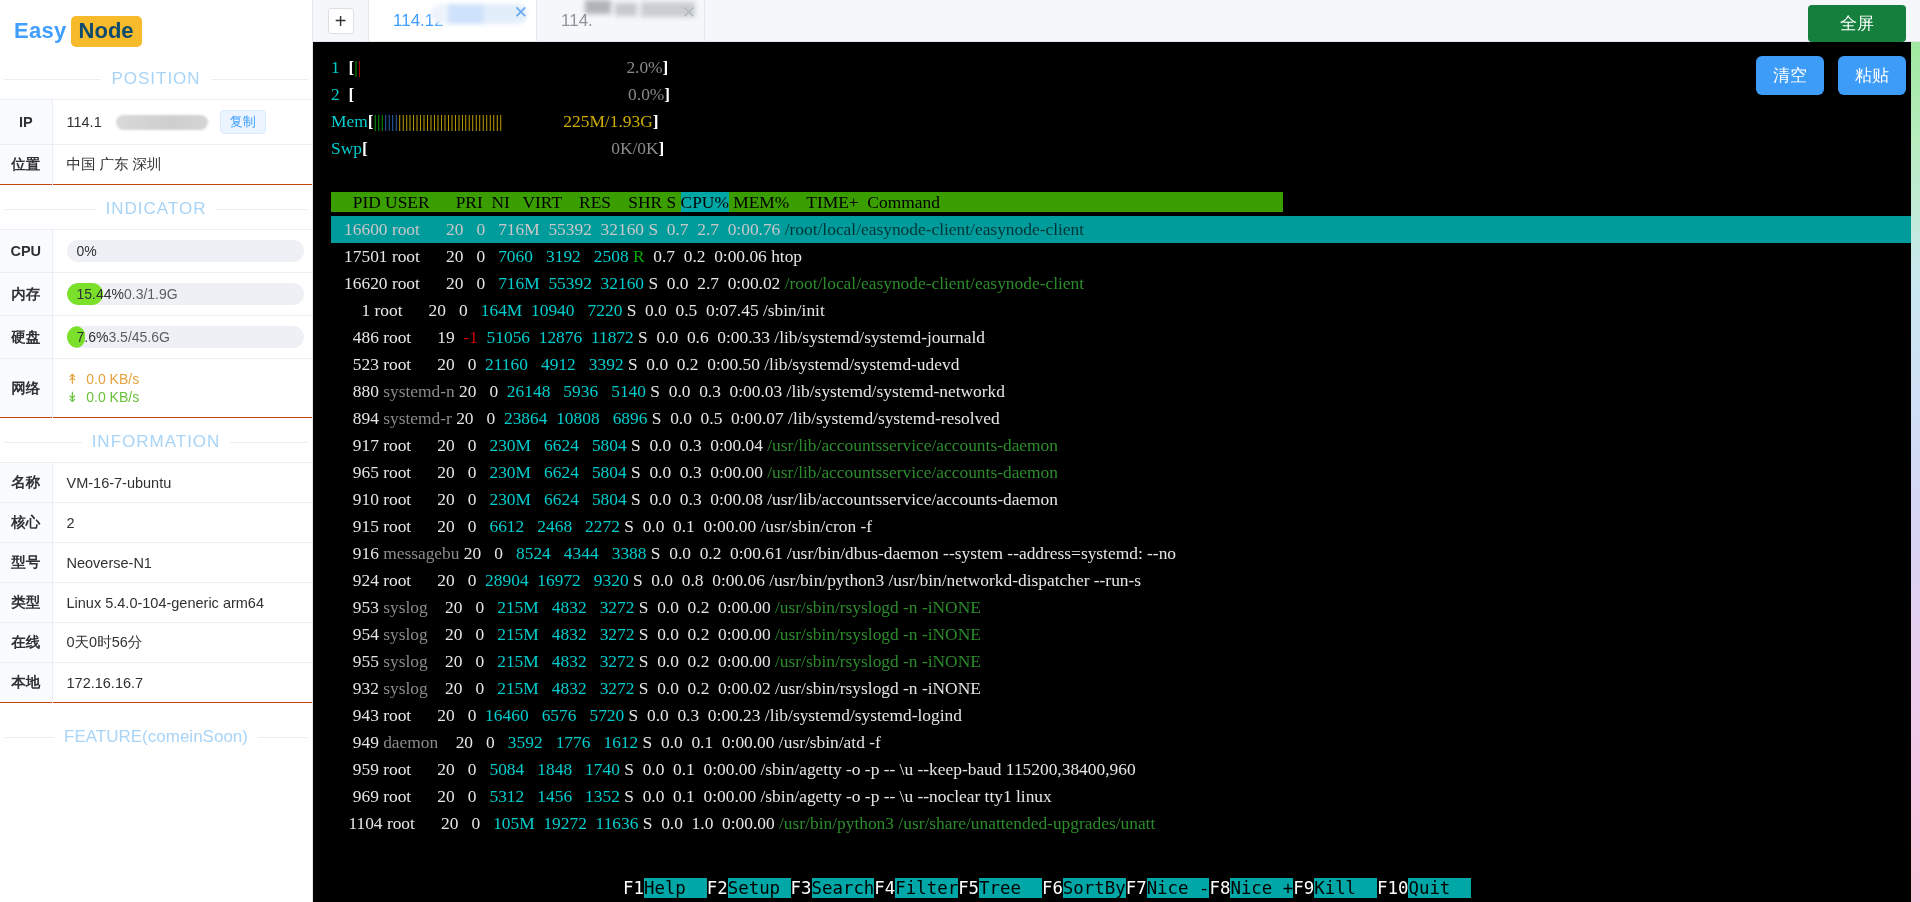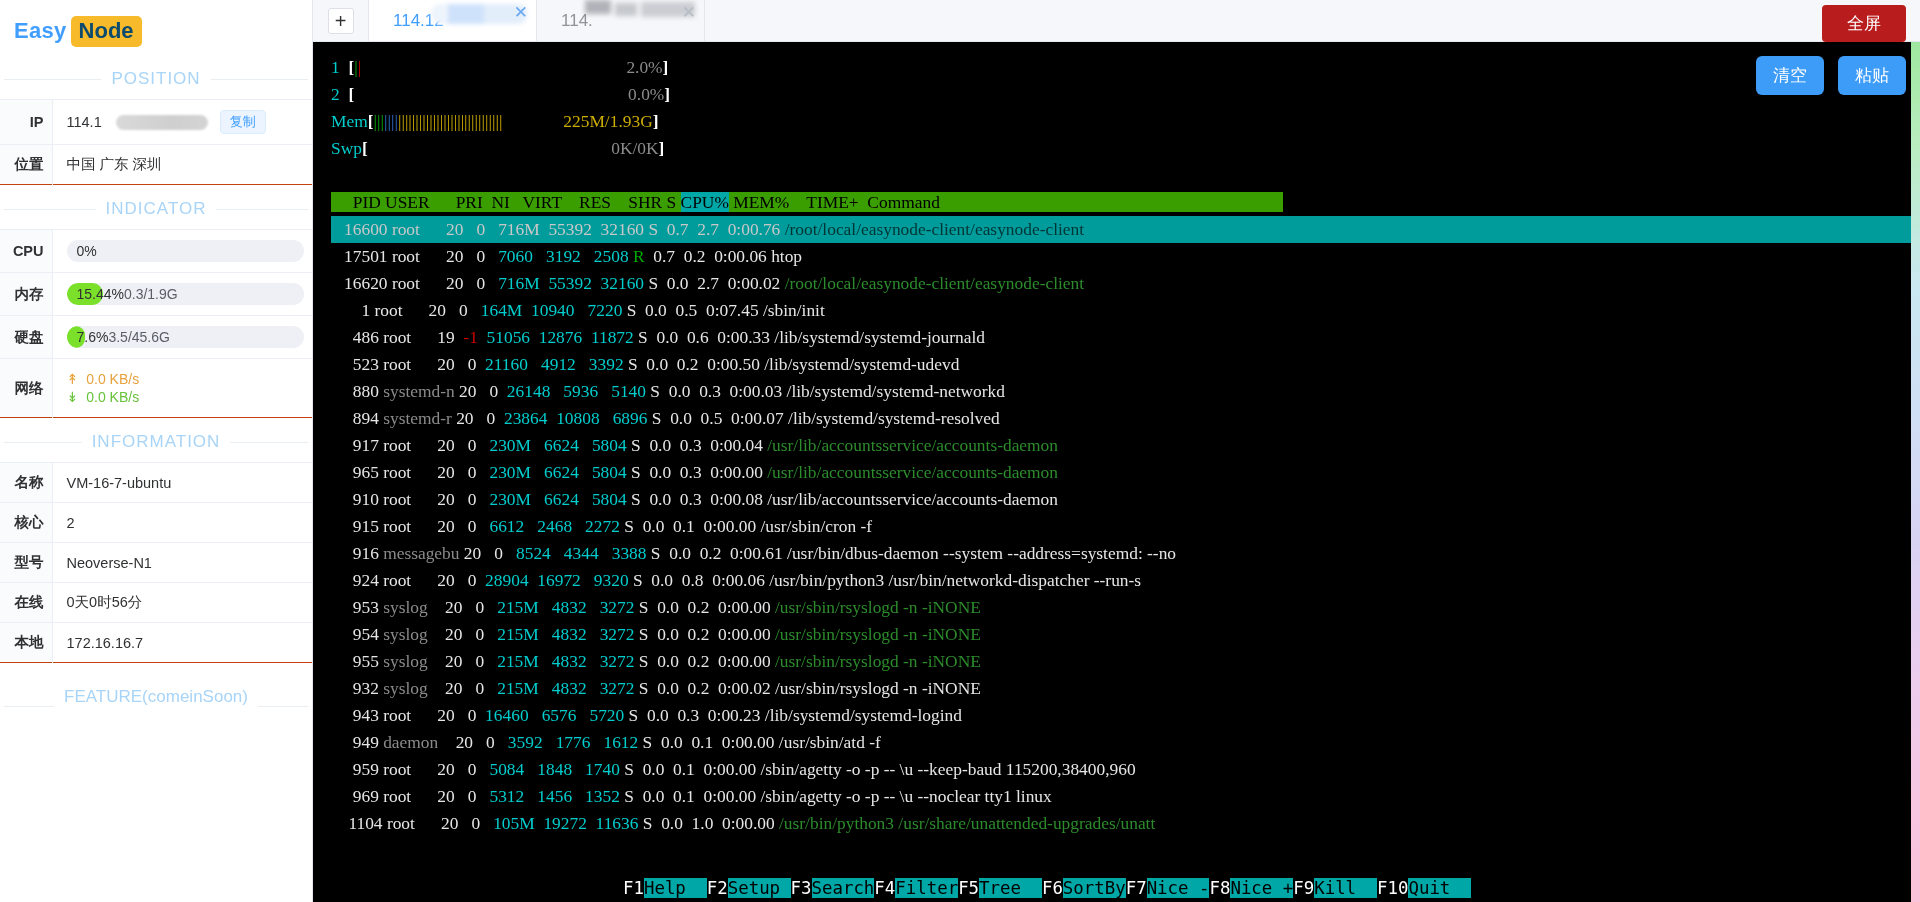--- a/index.html
+++ b/index.html
@@ -30,21 +30,21 @@
     margin: 14px 0 10px 0; padding: 0 4px;
   }
   .section-title::before, .section-title::after {
     content: ""; flex: 1; height: 1px; background: #e9eef3;
   }
   table.info { width: 100%; border-collapse: collapse; font-size: 14.5px; }
   table.info tr { border-top: 1px solid #ebeef5; }
   table.info tr:last-child { border-bottom: 1px solid #c2410c; }
   table.info td { padding: 10px 8px; color: #303133; vertical-align: middle; }
   table.info td.key {
-    width: 52px; text-align: right; font-weight: bold; color: #303133;
+    width: 52px; text-align: center; font-weight: bold; color: #303133;
     background: #fafbfc; border-right: 1px solid #ebeef5; font-size: 14.5px;
   }
   table.info td.val { padding-left: 14px; }
 
   .ipbox { display: flex; align-items: center; gap: 12px; }
   .ip-redacted {
     display: inline-block; height: 15px; width: 92px; margin-left: 2px;
     background: linear-gradient(90deg,#d9d9d9,#cfcfcf 60%,#d4d4d4);
     border-radius: 8px; vertical-align: -2px; filter: blur(1.2px);
   }
@@ -61,21 +61,21 @@
   .meter .fill {
     position: absolute; left: 0; top: 0; bottom: 0;
     background: #7ae02a; border-radius: 11px;
   }
   .meter .pct { position: relative; z-index: 2; }
   .meter .right { position: relative; z-index: 2; margin-left: auto; color: #5a5e66; }
   .net-line { display: flex; align-items: center; gap: 8px; font-size: 14px; margin: 2px 0; }
   .net-line.up { color: #e6a23c; }
   .net-line.down { color: #67c23a; }
   .net-ico { font-size: 14px; line-height: 1; }
-  .feature-wrap { display: flex; align-items: flex-end; gap: 10px; padding: 0 4px; margin-top: 24px; }
+  .feature-wrap { display: flex; align-items: center; gap: 10px; padding: 0 4px; margin-top: 24px; }
   .feature-wrap::before, .feature-wrap::after { content:""; flex:1; height:1px; background:#e9eef3; }
   .feature-wrap span { color:#a8d4f7; font-size:17px; }
 
   
   .right { flex: 1; display: flex; flex-direction: column; position: relative; }
   .tabbar {
     height: 42px; background: #f5f7fa; display: flex; align-items: stretch;
     border-bottom: 1px solid #e4e7ed; position: relative;
   }
   .tab-add {
@@ -108,22 +108,22 @@
       linear-gradient(180deg, rgba(0,0,0,0) 0 18%, rgba(150,154,160,.5) 18% 70%, rgba(0,0,0,0) 70%) 30px 0/22px 100% no-repeat,
       linear-gradient(180deg, rgba(0,0,0,0) 0 14%, rgba(168,172,178,.55) 14% 74%, rgba(0,0,0,0) 74%) 56px 0/54px 100% no-repeat;
   }
   .tab .close {
     position: absolute; right: 8px; top: 4px; font-size: 17px;
     color: #b6bcc4; line-height: 1; cursor: pointer;
   }
   .tab.active .close { color: #6aaaf0; }
   .fullscreen-btn {
     position: absolute; right: 14px; top: 5px;
-    background: #b91c1c; color: #ffffff; border: none; border-radius: 4px;
-    font-size: 17px; padding: 7px 25px; cursor: pointer;
+    background: #15803d; color: #ffffff; border: none; border-radius: 4px;
+    font-size: 17px; padding: 7px 32px; cursor: pointer;
     font-family: "Liberation Sans", sans-serif;
   }
 
   
   .term-wrap { position: relative; flex: 1; background: #000000; overflow: hidden; }
   .term {
     position: absolute; inset: 0;
     font-family: Liberation Serif, serif;
     font-size: 17.4px; line-height: 27px;
     color: #c8c8c8; white-space: pre; padding: 12px 0 0 18px;
@@ -258,20 +258,24 @@
       </tr>
       <tr>
         <td class="key">核心</td>
         <td class="val">2</td>
       </tr>
       <tr>
         <td class="key">型号</td>
         <td class="val">Neoverse-N1</td>
       </tr>
       <tr>
+        <td class="key">类型</td>
+        <td class="val">Linux 5.4.0-104-generic arm64</td>
+      </tr>
+      <tr>
         <td class="key">在线</td>
         <td class="val">0天0时56分</td>
       </tr>
       <tr>
         <td class="key">本地</td>
         <td class="val">172.16.16.7</td>
       </tr>
     </tbody>
       </table>
 

